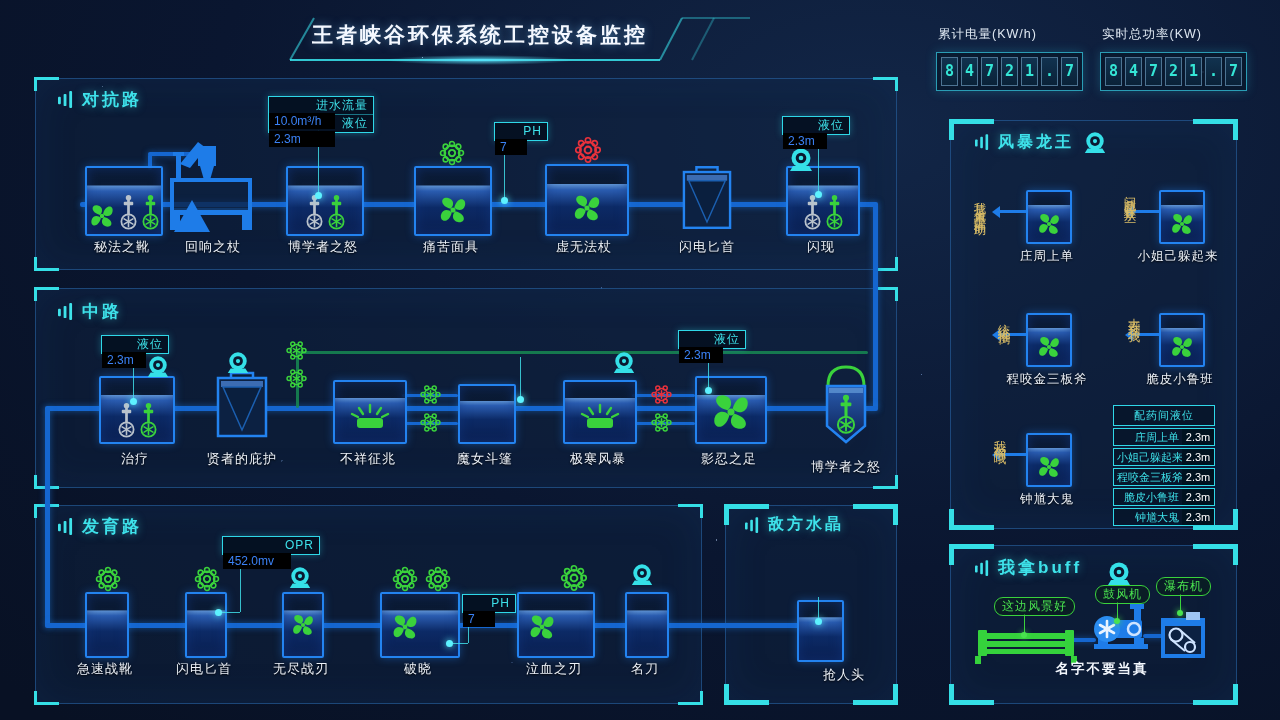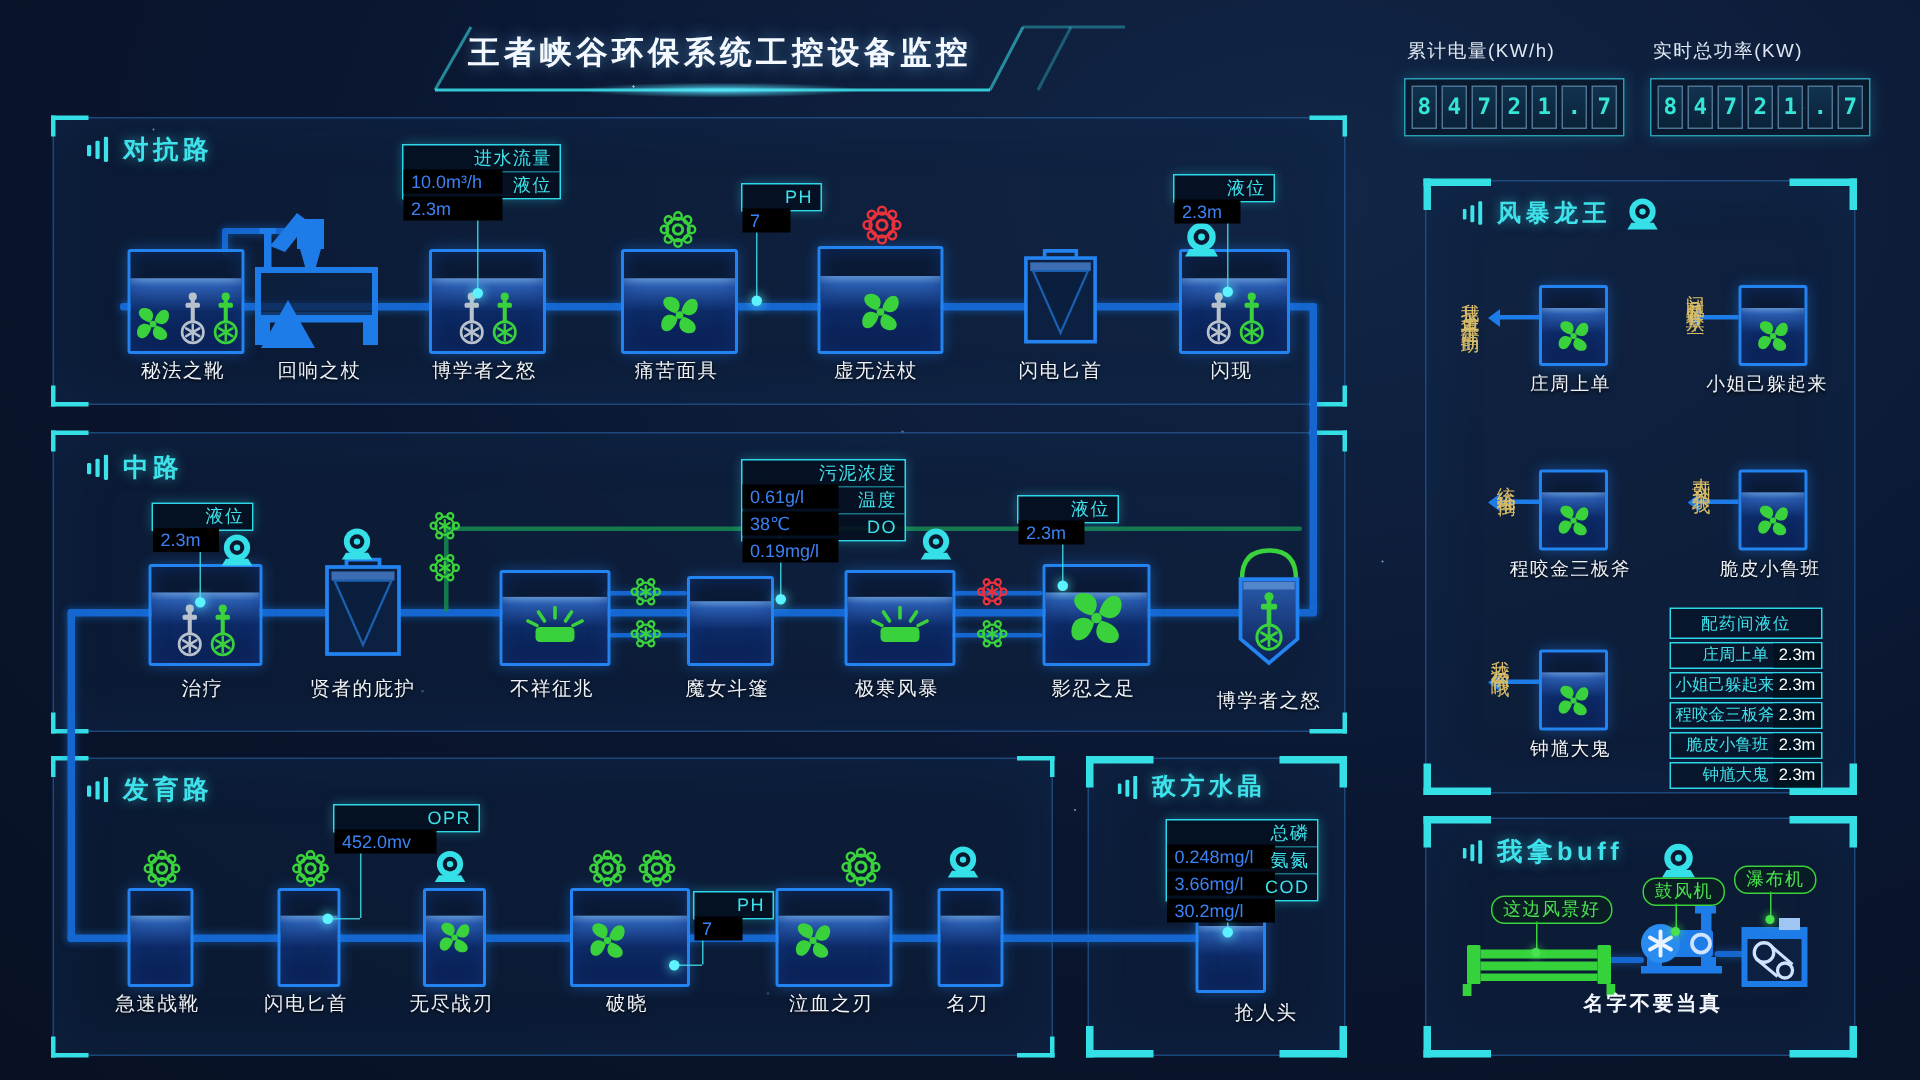--- a/index.html
+++ b/index.html
@@ -432,34 +432,20 @@
   <div class="elab" style="left:821px;top:238px">闪现</div>
 
   <div class="vbox" style="left:101px;top:335px;width:66px">
     <div class="vrow">
         <span class="k">液位</span>
         <span class="v" style="width:34px">2.3m</span>
       </div>
   </div>
   <div class="sline" style="left:133px;top:352px;height:48px"></div>
   <div class="sdot" style="left:130px;top:398px"></div>
-  <div class="vbox" style="left:494px;top:306px;width:108px">
-    <div class="vrow">
-        <span class="k">污泥浓度</span>
-        <span class="v" style="width:54px">0.61g/l</span>
-      </div>
-    <div class="vrow">
-        <span class="k">温度</span>
-        <span class="v" style="width:54px">38℃</span>
-      </div>
-    <div class="vrow">
-        <span class="k">DO</span>
-        <span class="v" style="width:54px">0.19mg/l</span>
-      </div>
-  </div>
   <div class="sline" style="left:520px;top:357px;height:42px"></div>
   <div class="sdot" style="left:517px;top:396px"></div>
   <div class="vbox" style="left:678px;top:330px;width:66px">
     <div class="vrow">
         <span class="k">液位</span>
         <span class="v" style="width:34px">2.3m</span>
       </div>
   </div>
   <div class="sline" style="left:708px;top:347px;height:42px"></div>
   <div class="sdot" style="left:705px;top:387px"></div>
@@ -606,34 +592,20 @@
       <use href="#sym-pump"></use>
     </svg>
   <div class="tk" style="left:625px;top:592px;width:40px;height:62px"></div>
   <div class="elab" style="left:105px;top:660px">急速战靴</div>
   <div class="elab" style="left:204px;top:660px">闪电匕首</div>
   <div class="elab" style="left:301px;top:660px">无尽战刃</div>
   <div class="elab" style="left:418px;top:660px">破晓</div>
   <div class="elab" style="left:554px;top:660px">泣血之刃</div>
   <div class="elab" style="left:645px;top:660px">名刀</div>
 
-  <div class="vbox" style="left:777px;top:546px;width:100px">
-    <div class="vrow">
-        <span class="k">总磷</span>
-        <span class="v" style="width:62px">0.248mg/l</span>
-      </div>
-    <div class="vrow">
-        <span class="k">氨氮</span>
-        <span class="v" style="width:62px">3.66mg/l</span>
-      </div>
-    <div class="vrow">
-        <span class="k">COD</span>
-        <span class="v" style="width:62px">30.2mg/l</span>
-      </div>
-  </div>
   <div class="sline" style="left:818px;top:597px;height:23px"></div>
   <div class="sdot" style="left:815px;top:618px"></div>
   <div class="tk" style="left:797px;top:600px;width:43px;height:58px"></div>
   <div class="elab" style="left:844px;top:666px">抢人头</div>
 
   <div class="tk" style="left:1026px;top:190px;width:42px;height:50px">
     <div class="icons" style="bottom:5px">
         <svg class="i green" width="26" height="26">
           <use href="#sym-fan"></use>
         </svg>

